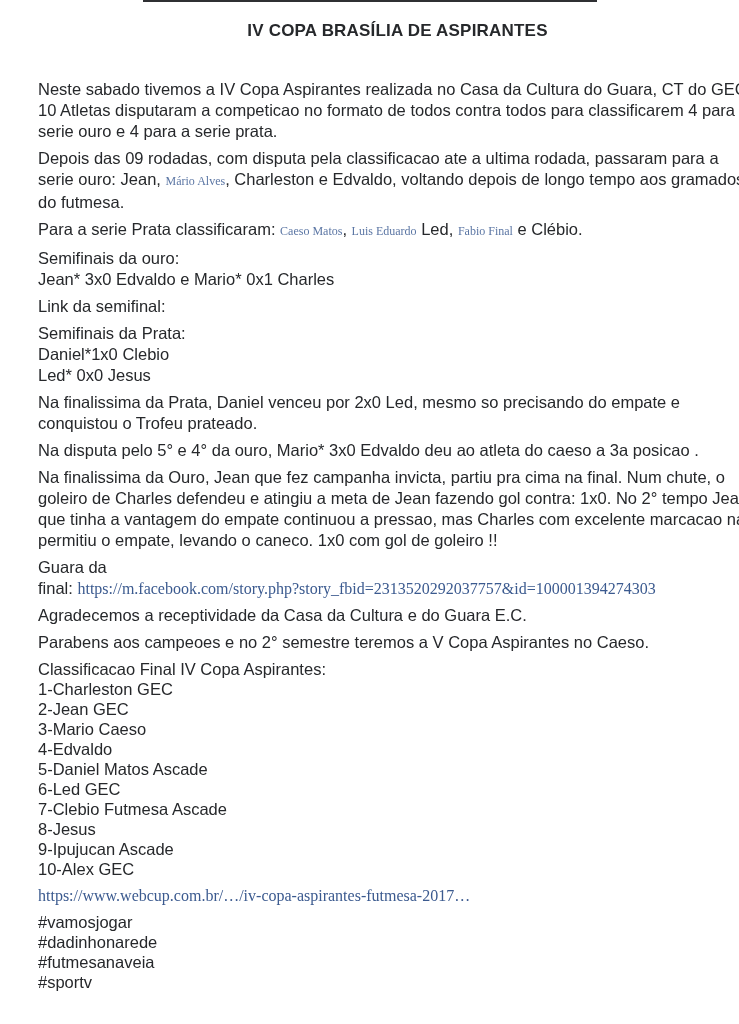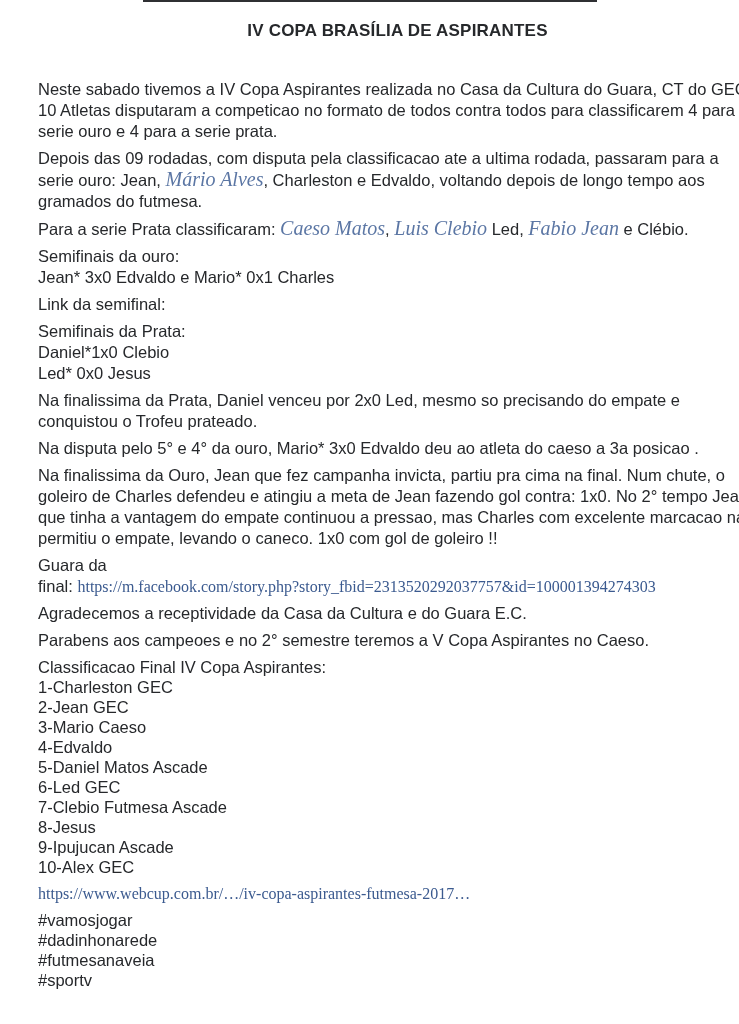--- a/index.html
+++ b/index.html
@@ -51,45 +51,44 @@
     word-break: break-word;
   }
   .block.tight {
     line-height: 20px;
   }
   .seg-plain {
     color: var(--text);
   }
   .seg-mention {
     font-family: "Liberation Serif", serif;
-    font-size: 20px;
+    font-size: 12px;
     color: var(--mention-blue);
     cursor: pointer;
-    font-style: italic;
   }
   .seg-link {
     font-family: "Liberation Serif", serif;
     font-size: 16px;
     color: var(--link-blue);
     text-decoration: none;
     cursor: pointer;
   }
 </style>
 </head>
 <body>
 
 <div class="top-sliver"></div>
 
 <div class="doc">
   <h1 class="title">IV COPA BRASÍLIA DE ASPIRANTES</h1>
   <div id="blocks">
       <p class="block"><span class="seg-plain">Neste sabado tivemos a IV Copa Aspirantes realizada no Casa da Cultura do Guara, CT do GEC.
 10 Atletas disputaram a competicao no formato de todos contra todos para classificarem 4 para a serie ouro e 4 para a serie prata.</span></p>
       <p class="block"><span class="seg-plain">Depois das 09 rodadas, com disputa pela classificacao ate a ultima rodada, passaram para a serie ouro: Jean, </span><span class="seg-mention">Mário Alves</span><span class="seg-plain">, Charleston e Edvaldo, voltando depois de longo tempo aos gramados do futmesa.</span></p>
-      <p class="block"><span class="seg-plain">Para a serie Prata classificaram: </span><span class="seg-mention">Caeso Matos</span><span class="seg-plain">, </span><span class="seg-mention">Luis Clebio</span><span class="seg-plain"> Led, </span><span class="seg-mention">Fabio Jean</span><span class="seg-plain"> e Clébio.</span></p>
+      <p class="block"><span class="seg-plain">Para a serie Prata classificaram: </span><span class="seg-mention">Caeso Matos</span><span class="seg-plain">, </span><span class="seg-mention">Luis Eduardo</span><span class="seg-plain"> Led, </span><span class="seg-mention">Fabio Final</span><span class="seg-plain"> e Clébio.</span></p>
       <p class="block"><span class="seg-plain">Semifinais da ouro:
 Jean* 3x0 Edvaldo e Mario* 0x1 Charles</span></p>
       <p class="block"><span class="seg-plain">Link da semifinal:
 </span></p>
       <p class="block"><span class="seg-plain">Semifinais da Prata:
 Daniel*1x0 Clebio
 Led* 0x0 Jesus</span></p>
       <p class="block"><span class="seg-plain">Na finalissima da Prata, Daniel venceu por 2x0 Led, mesmo so precisando do empate e conquistou o Trofeu prateado.</span></p>
       <p class="block"><span class="seg-plain">Na disputa pelo 5° e 4° da ouro, Mario* 3x0 Edvaldo deu ao atleta do caeso a 3a posicao .</span></p>
       <p class="block"><span class="seg-plain">Na finalissima da Ouro, Jean que fez campanha invicta, partiu pra cima na final. Num chute, o goleiro de Charles defendeu e atingiu a meta de Jean fazendo gol contra: 1x0. No 2° tempo Jean, que tinha a vantagem do empate continuou a pressao, mas Charles com excelente marcacao nao permitiu o empate, levando o caneco. 1x0 com gol de goleiro !!</span></p>

